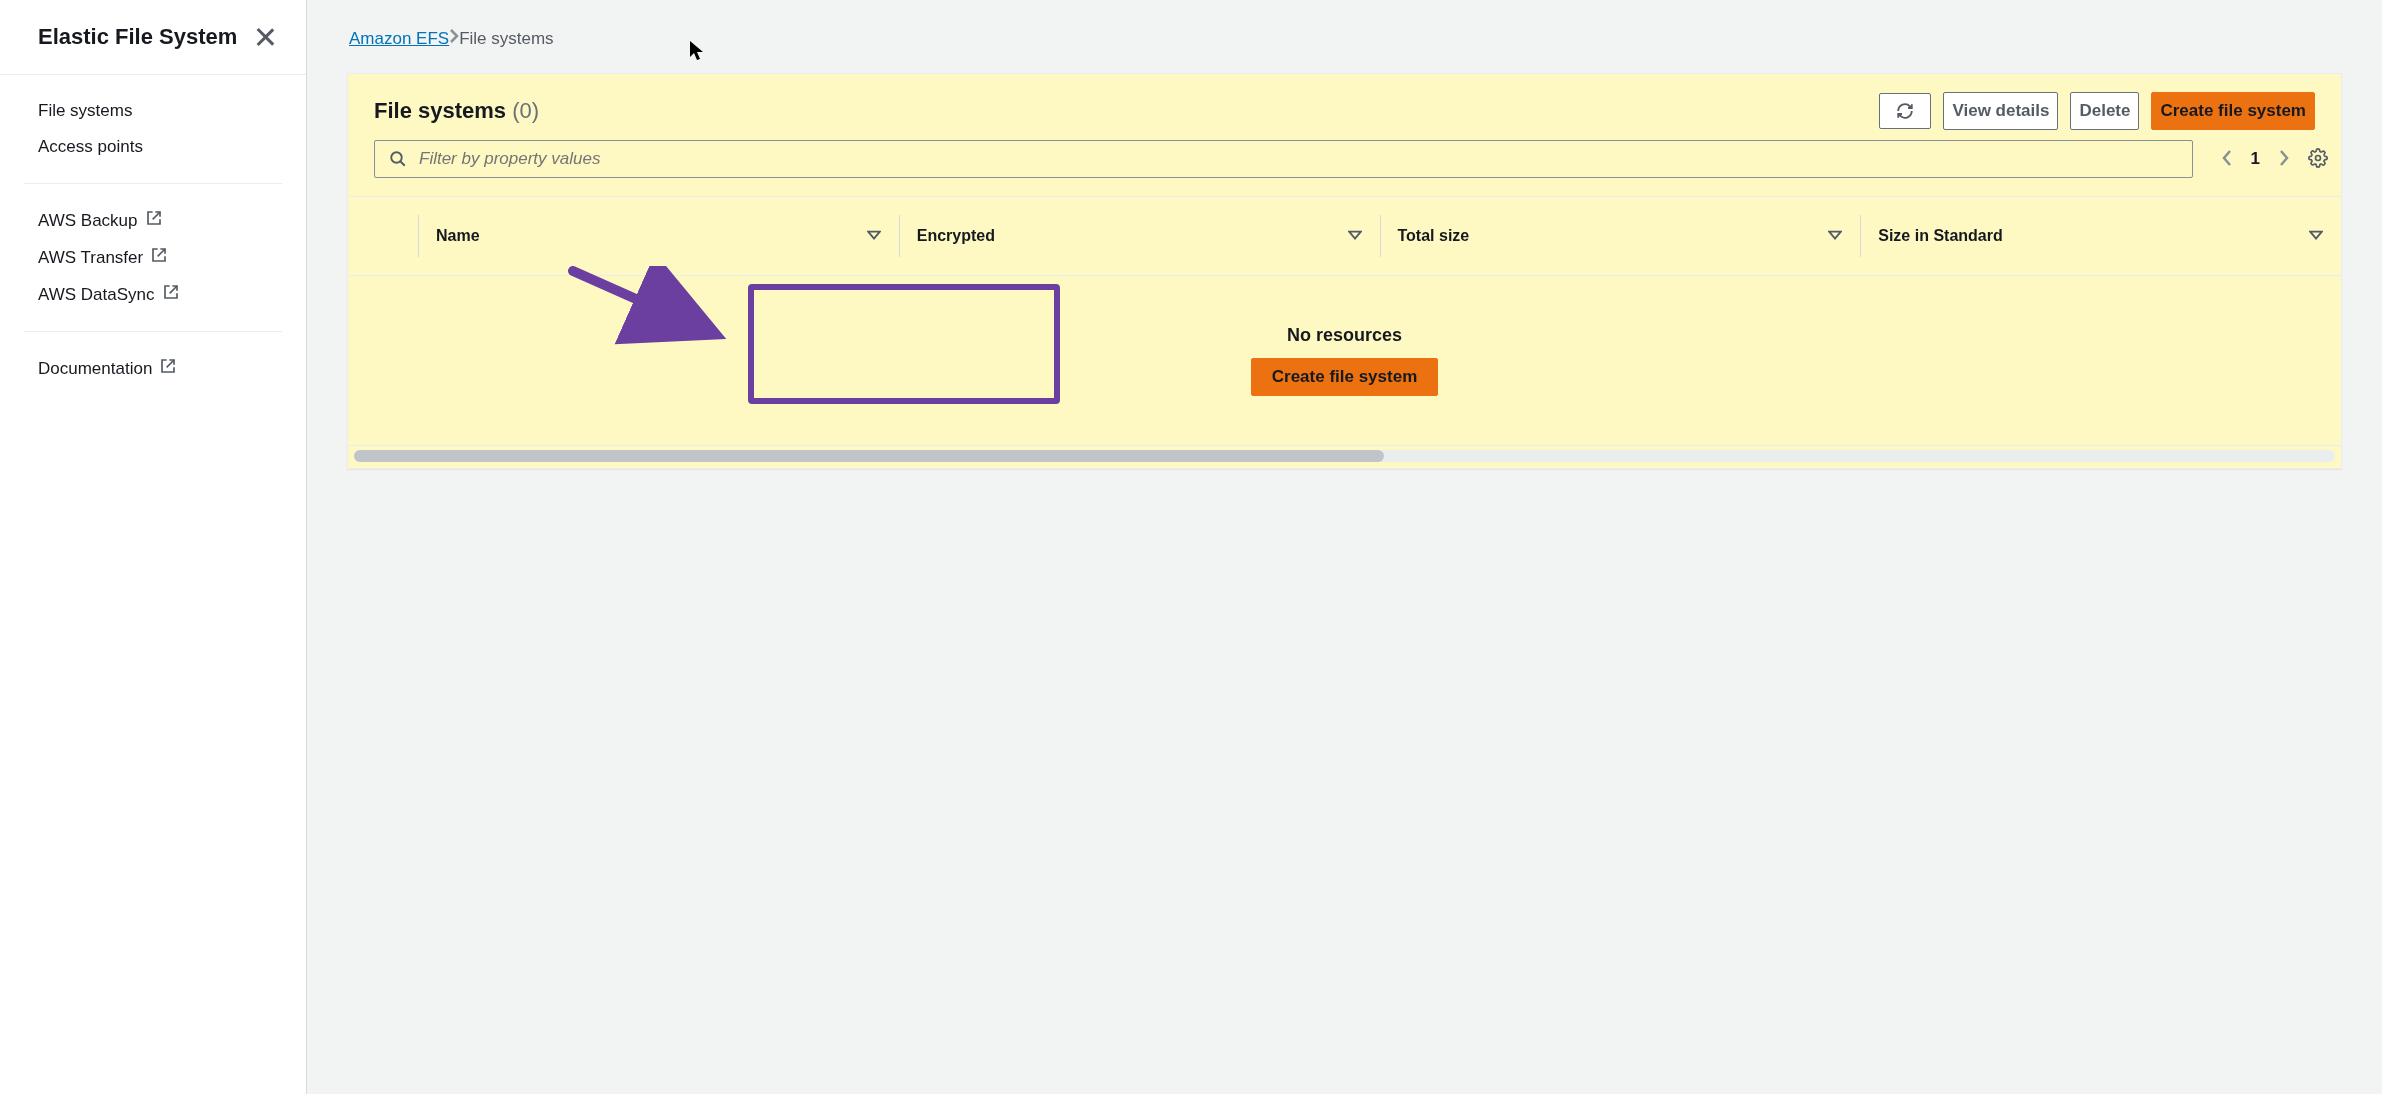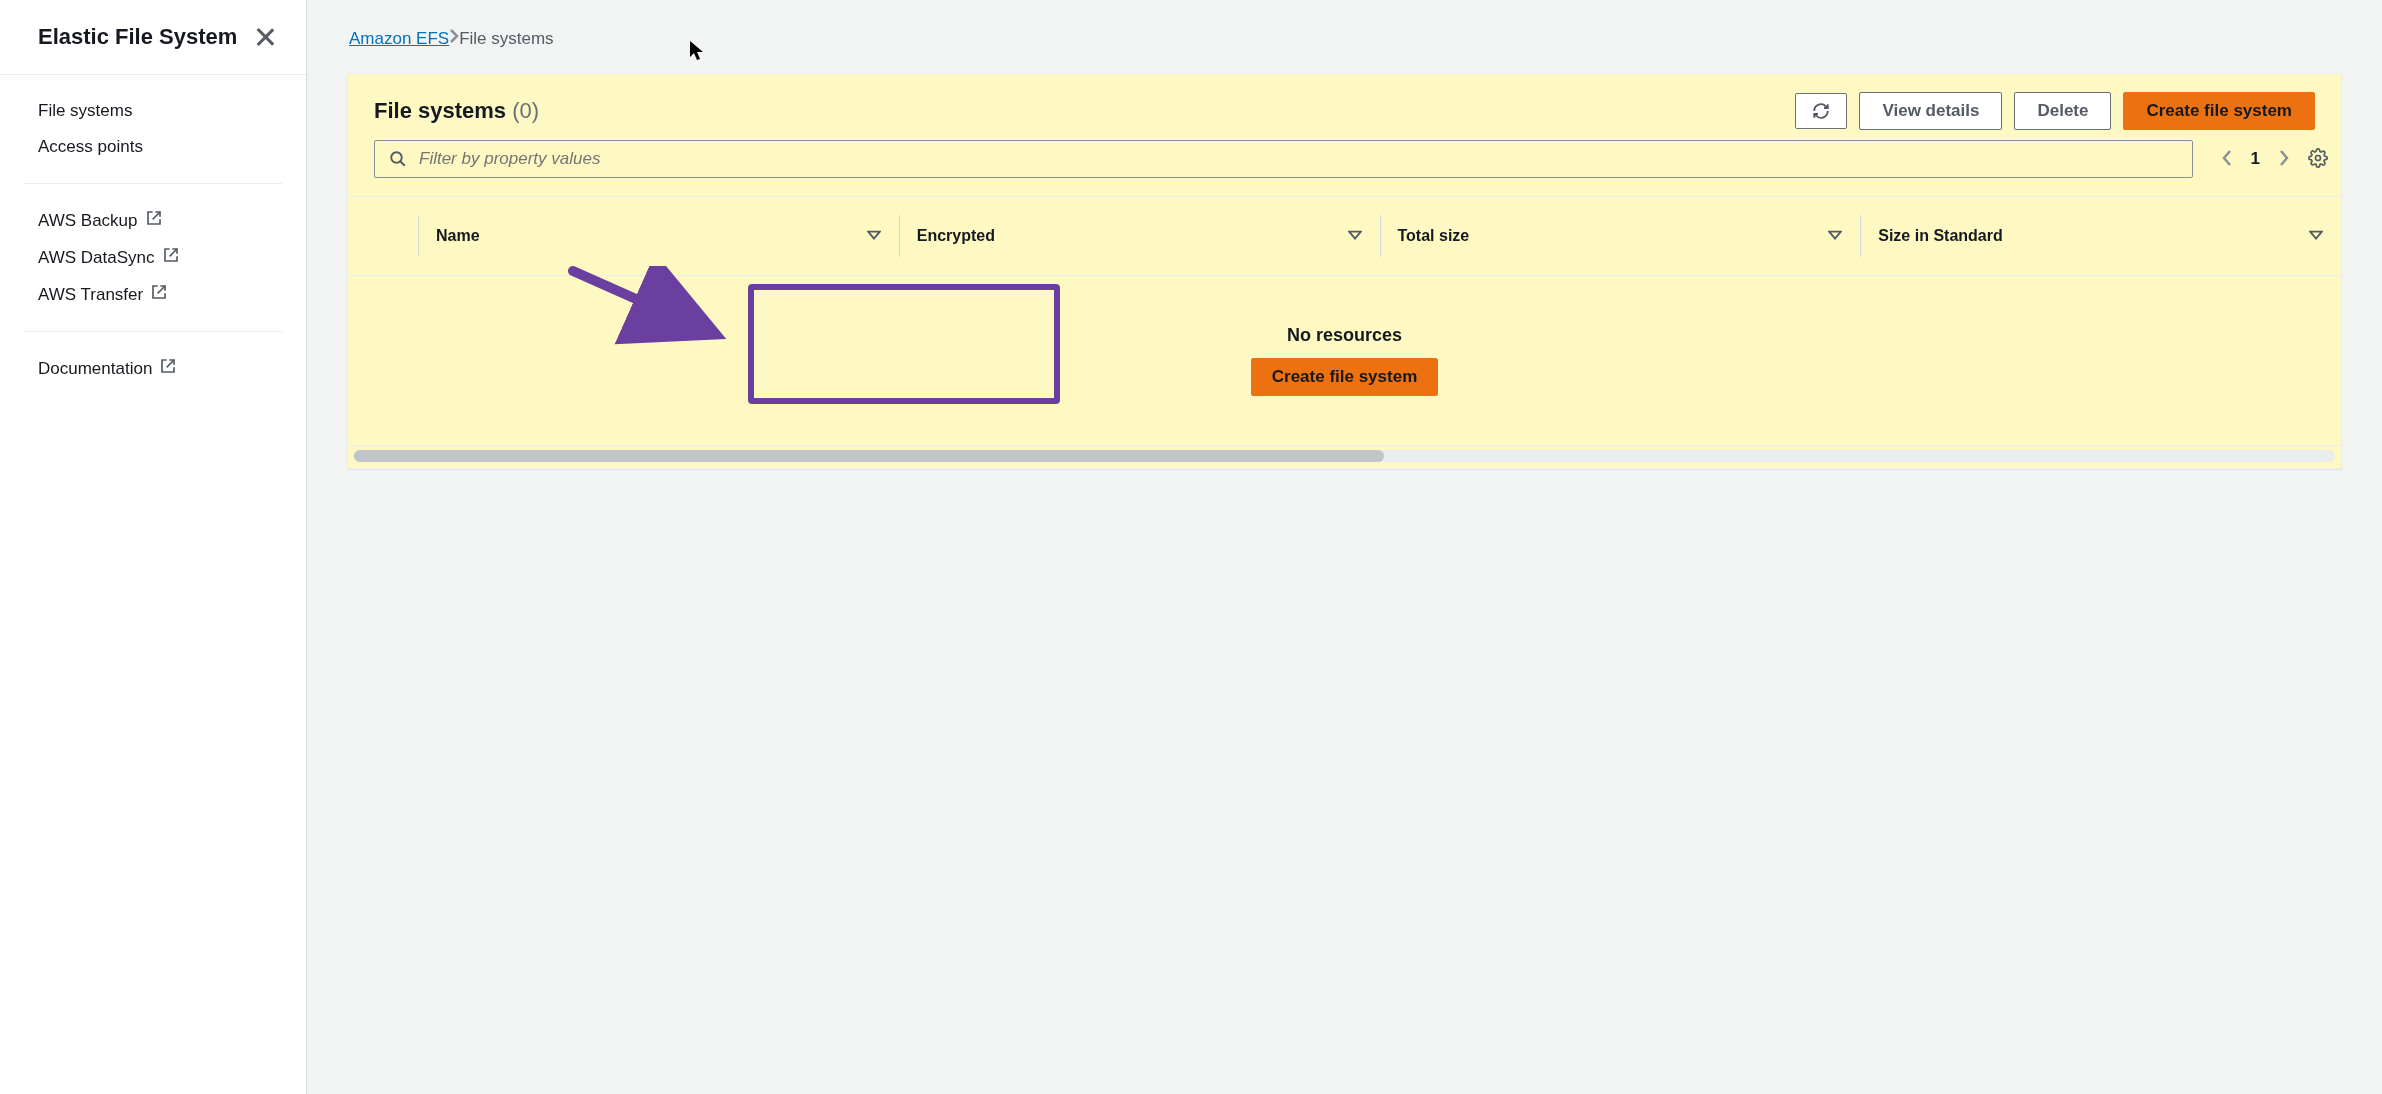--- a/index.html
+++ b/index.html
@@ -70,21 +70,21 @@
   }
   .panel-title { font-size: 22px; font-weight: 700; }
   .panel-title .count { color: #687078; font-weight: 400; }
   .actions { display: flex; gap: 12px; align-items: center; }
   .btn {
     border: 1px solid #687078;
     background: #ffffff;
     color: #545b64;
     font-weight: 700;
     font-size: 17px;
-    padding: 8px 22px;
+    padding: 8px 8px;
     border-radius: 2px;
     cursor: pointer;
   }
   .btn.icon-only { padding: 8px 16px; }
   .btn-primary {
     background: #ec7211;
     border-color: #ec7211;
     color: #16191f;
   }
   .refresh-svg { width: 18px; height: 18px; display: block; }
@@ -186,31 +186,31 @@
         <span>AWS Backup</span>
         <span class="ext-icon">
           <svg viewBox="0 0 24 24" fill="none" stroke="currentColor" stroke-width="2.5">
               <path d="M14 3h7v7"></path>
               <path d="M10 14L21 3"></path>
               <path d="M21 14v7H3V3h7"></path>
             </svg>
         </span>
       </div>
       <div class="nav-item">
-        <span>AWS DataSync</span>
+        <span>AWS Transfer</span>
         <span class="ext-icon">
           <svg viewBox="0 0 24 24" fill="none" stroke="currentColor" stroke-width="2.5">
               <path d="M14 3h7v7"></path>
               <path d="M10 14L21 3"></path>
               <path d="M21 14v7H3V3h7"></path>
             </svg>
         </span>
       </div>
       <div class="nav-item">
-        <span>AWS Transfer</span>
+        <span>AWS DataSync</span>
         <span class="ext-icon">
           <svg viewBox="0 0 24 24" fill="none" stroke="currentColor" stroke-width="2.5">
               <path d="M14 3h7v7"></path>
               <path d="M10 14L21 3"></path>
               <path d="M21 14v7H3V3h7"></path>
             </svg>
         </span>
       </div>
     </div>
     <div class="nav-section">

